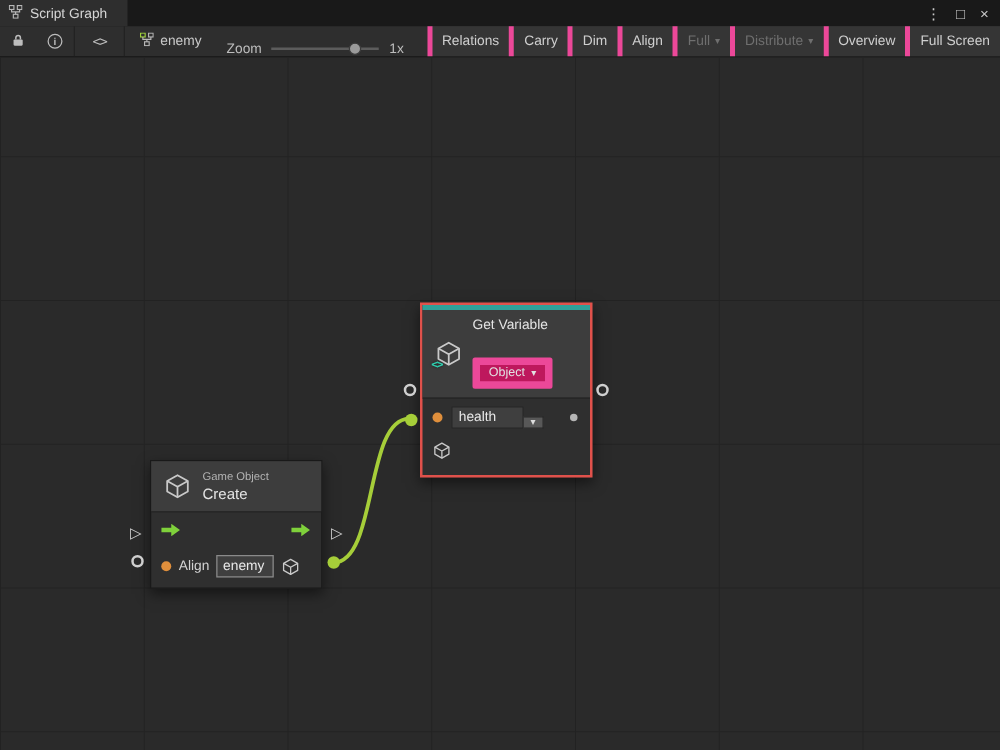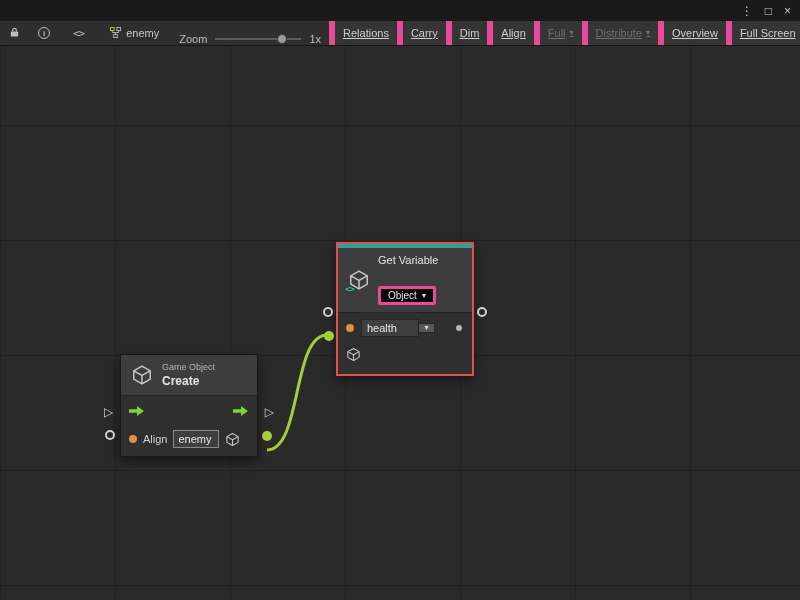--- a/index.html
+++ b/index.html
@@ -17,21 +17,21 @@
   .tb-icon-btn { display:flex; align-items:center; padding:0 9px; cursor:default; }
   .code-glyph { font-family:"DejaVu Sans Mono", monospace; font-size:11px; color:#bdbdbd; letter-spacing:-1px; }
   .info-circle { width:12px; height:12px; border:1px solid #bdbdbd; border-radius:50%; display:flex; align-items:center; justify-content:center; font-size:8px; font-weight:bold; color:#bdbdbd; }
   .sep { width:1px; background:#222222; margin:0; }
   .graph-ref { display:flex; align-items:center; gap:5px; padding:0 12px; }
   .zoom-group { display:flex; align-items:center; gap:8px; padding:0 8px; color:#bdbdbd;margin-top:12px; }
   .slider { position:relative; width:86px; height:100%; display:flex; align-items:center; }
   .slider-track { width:100%; height:2px; background:#5c5c5c; }
   .slider-handle { position:absolute; left:78%; top:50%; transform:translate(-50%,-50%); width:10px; height:10px; border-radius:50%; background:#9a9a9a; border:1px solid #3a3a3a; }
   .tb-right { margin-left:auto; display:flex; align-items:stretch; }
-  .tb-btn { display:flex; align-items:center; gap:4px; padding:0 8px; border-left:6px solid #ec4899; background:#353535; color:#cfcfcf; white-space:nowrap; cursor:default;text-decoration:underline; }
+  .tb-btn { display:flex; align-items:center; gap:4px; padding:0 8px; border-left:4px solid #ec4899; background:#353535; color:#cfcfcf; white-space:nowrap; cursor:default; }
   .tb-btn.disabled { color:#6f6f6f; }
   .dd { font-size:8px; line-height:8px; }
 
   
   .canvas { position:relative; height:554px;
     background-color:#2a2a2a;
     background-image:
       linear-gradient(to right, #222222 1px, transparent 1px),
       linear-gradient(to bottom, #222222 1px, transparent 1px);
     background-size:115px 115px;
@@ -45,47 +45,58 @@
   .node.selected { border:2px solid #e0514b; }
   .accent { height:4px; }
   .node-title { font-size:11px; color:#e4e4e4; }
   .node-cat { font-size:9px; color:#b4b4b4; }
   .cube { display:block; }
   .cube-wrap { position:relative; display:inline-flex; }
   .code-badge { position:absolute; left:-3px; bottom:-3px; font-family:"DejaVu Sans Mono", monospace; font-size:9px; font-weight:bold; color:#2fd0b0; letter-spacing:-1px; text-shadow:0 0 2px #1c1c1c; }
 
   .gv-header { background:#3d3d3d; display:flex; align-items:center; gap:8px; padding:6px 10px 7px 10px; }
   .gv-head-col { display:flex; flex-direction:column; align-items:flex-start; gap:20px; }
-  .scope-drop { display:inline-flex; align-items:center; gap:5px; background:#000000; border:3px solid #ec4899; border-radius:2px; padding:1px 7px; font-size:10px; color:#e2e2e2; cursor:default; }
+  .scope-drop { display:inline-flex; align-items:center; gap:5px; background:#be185d; border:6px solid #ec4899; border-radius:2px; padding:1px 7px; font-size:10px; color:#e2e2e2; cursor:default; }
 
   .gv-row { display:flex; align-items:center; gap:7px; padding:6px 8px; border-top:1px solid #242424; }
   .gv-row2 { display:flex; align-items:center; padding:4px 8px 12px 8px; }
   .dot { width:8px; height:8px; border-radius:50%; flex:0 0 auto; }
   .dot.orange { background:#e08f3c; }
   .dot.out { background:#b5b5b5; width:6px; height:6px; margin-left:auto; margin-right:2px; }
-  .field { display:flex; align-items:center; }
+  .field { display:flex; align-items:flex-end; }
   .field input { width:58px; height:18px; background:#3f3f3f; border:1px solid #262626; color:#e8e8e8; font-size:11px; padding:0 5px; font-family:"Liberation Sans", sans-serif; }
   .field-drop { width:16px; background:#585858; border:1px solid #262626; border-left:0; display:flex; align-items:center; justify-content:center; color:#dddddd; }
 
   .cgo-header { background:#3d3d3d; display:flex; align-items:center; gap:9px; padding:7px 10px; }
   .cgo-col { display:flex; flex-direction:column; gap:2px; }
-  .cgo-col .node-title { font-size:12px;font-weight:bold; }
+  .cgo-col .node-title { font-size:12px; }
   .flow-row { display:flex; align-items:center; justify-content:space-between; padding:6px 8px; border-top:1px solid #242424; }
   .name-row { display:flex; align-items:center; gap:6px; padding:4px 8px 8px 8px; }
   .name-row .lbl { font-size:11px; color:#d2d2d2; }
   .small-input { width:46px; height:18px; background:#3f3f3f; border:1px solid #8a8a8a; color:#e8e8e8; font-size:11px; padding:0 4px; font-family:"Liberation Sans", sans-serif; }
 
   .port-circle { position:absolute; width:10px; height:10px; border:2px solid #cfcfcf; border-radius:50%; background:transparent; }
   .port-green { position:absolute; width:10px; height:10px; border-radius:50%; background:#a6ce39; }
   .port-tri { position:absolute; color:#cfcfcf; font-size:12px; line-height:12px; }
 </style>
 </head>
 <body>
 
 <div class="titlebar">
+  <div class="tab">
+    <span>
+      <svg width="11" height="11" viewBox="0 0 12 12">
+        <rect x="0.5" y="0.5" width="4" height="3.4" fill="none" stroke="#b8b8b8"></rect>
+        <rect x="7.5" y="0.5" width="4" height="3.4" fill="none" stroke="#b8b8b8"></rect>
+        <rect x="4" y="8.1" width="4" height="3.4" fill="none" stroke="#b8b8b8"></rect>
+        <path d="M2.5 4 v2 h7 v-2 M6 6 v2" fill="none" stroke="#b8b8b8"></path>
+      </svg>
+    </span>
+    <span>Script Graph</span>
+  </div>
   <div class="win-controls">
     <span class="wc">⋮</span>
     <span class="wc">□</span>
     <span class="wc">×</span>
   </div>
 </div>
 
 <div class="toolbar">
   <div class="tb-icon-btn">
     <span>
@@ -192,21 +203,21 @@
           <path d="M10 2 L17.5 6.2 V13.8 L10 18 L2.5 13.8 V6.2 Z" fill="none" stroke="#c9c9c9" stroke-width="1.4" stroke-linejoin="round"></path>
           <path d="M2.5 6.2 L10 10.4 L17.5 6.2 M10 10.4 V18" fill="none" stroke="#c9c9c9" stroke-width="1.4" stroke-linejoin="round"></path>
         </svg>
       </span>
     </div>
     <span class="port-circle" style="left:-15px; top:63px;"></span>
     <span class="port-circle" style="right:-15px; top:63px;"></span>
     <span class="port-green" style="left:-14px; top:87px;"></span>
   </div>
 
-  <div class="node" style="left:120px; top:308px; width:138px;">
+  <div class="node" style="left:120px; top:322px; width:138px;">
     <div class="cgo-header">
       <span class="cube-wrap">
         <svg class="cube" width="22" height="22" viewBox="0 0 20 20">
           <path d="M10 2 L17.5 6.2 V13.8 L10 18 L2.5 13.8 V6.2 Z" fill="none" stroke="#c9c9c9" stroke-width="1.3" stroke-linejoin="round"></path>
           <path d="M2.5 6.2 L10 10.4 L17.5 6.2 M10 10.4 V18" fill="none" stroke="#c9c9c9" stroke-width="1.3" stroke-linejoin="round"></path>
         </svg>
       </span>
       <div class="cgo-col">
         <span class="node-cat">Game Object</span>
         <span class="node-title">Create</span>

